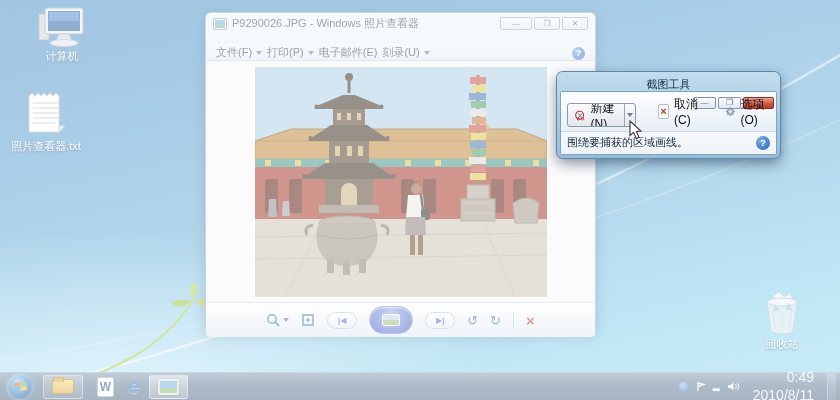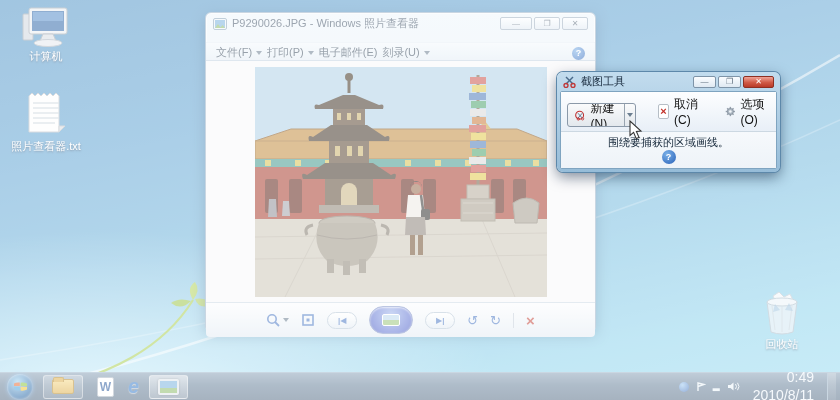--- a/index.html
+++ b/index.html
@@ -20,21 +20,21 @@
   }
   .desktop svg.wall { position:absolute; inset:0; }
 
   
   .dicon { position:absolute; width:84px; text-align:center; z-index:5; }
   .dicon .glyph { display:block; margin:0 auto; }
   .dicon .lbl {
     margin-top:2px; font-size:11px; color:#ffffff;
     text-shadow:0 1px 2px rgba(20,40,70,.8); line-height:1.15;
   }
-  #icon-computer { left:4px; top:6px; }
+  #icon-computer { left:20px; top:6px; }
   #icon-textdoc  { left:4px; top:90px; }
   #icon-recycle  { left:740px; top:290px; }
 
   
   .pv {
     position:absolute; left:205px; top:12px; width:391px; height:319px; z-index:10;
     border:1px solid #9ab2c8; border-radius:6px 6px 4px 4px;
     background:linear-gradient(#eef5fb,#d9e6f2);
     box-shadow:0 4px 14px rgba(10,40,80,.35), inset 0 0 0 1px rgba(255,255,255,.65);
   }
@@ -122,21 +122,21 @@
   
   .snip-overlay { position:absolute; inset:0; background:rgba(255,255,255,.47); z-index:40; }
 
   
   .snip {
     position:absolute; left:557px; top:72px; width:223px; z-index:50;
     border-radius:6px; padding:0 3px 3px;
     background:linear-gradient(#c2dcee,#96bcd8);
     box-shadow:0 0 0 1px #5d88aa, 0 5px 14px rgba(5,25,55,.5);
   }
-  .snip-titlebar { height:19px; display:flex; align-items:center; gap:5px; padding:0 3px; }
+  .snip-titlebar { height:19px; display:flex; align-items:center; gap:5px; padding:0 3px;flex-direction:column; }
   .snip-titlebar .t { font-size:11px; color:#15273a; }
   .snip .capbtn { height:12px; line-height:10px; border-color:#7e94a8; }
   .snip .capbtn.min, .snip .capbtn.max { width:23px; }
   .snip .capbtn.cls {
     width:31px; border-color:#8d2f22; color:#fff;
     background:linear-gradient(#f0a396,#d05a46 55%,#b93a28);
   }
   .snip-body { background:#fff; border:1px solid #7fa4c0; border-radius:2px; }
   .snip-toolbar {
     display:flex; align-items:flex-end; gap:22px; padding:4px 6px;
@@ -148,21 +148,20 @@
   }
   .newbtn .main { display:flex; align-items:center; gap:5px; padding:0 7px; font-size:12px; color:#111; }
   .newbtn .arrow { width:15px; display:flex; align-items:center; justify-content:center; border-left:1px solid #98a4b0; }
   .snipact { display:flex; align-items:center; gap:5px; font-size:12px; color:#111; }
   .cancel-x { width:15px; height:15px; border:1px solid #b6bec6; border-radius:2px; background:#fff;
     color:#c23028; font-size:11px; font-weight:bold; text-align:center; line-height:13px; }
   .snip-status {
     display:flex; align-items:center; justify-content:space-between;
     padding:3px 6px 4px; font-size:11px; color:#16283a;
     background:linear-gradient(#f6f9fc,#eef3f8);
-    flex-direction:column;
   }
   .snip-status .help-circ { margin-left:0; width:14px; height:14px; line-height:14px; }
 
   .cursor { position:absolute; left:629px; top:120px; z-index:60; }
 </style>
 </head>
 <body>
 
 <div class="desktop">
   <svg class="wall" width="840" height="400" viewBox="0 0 840 400">

